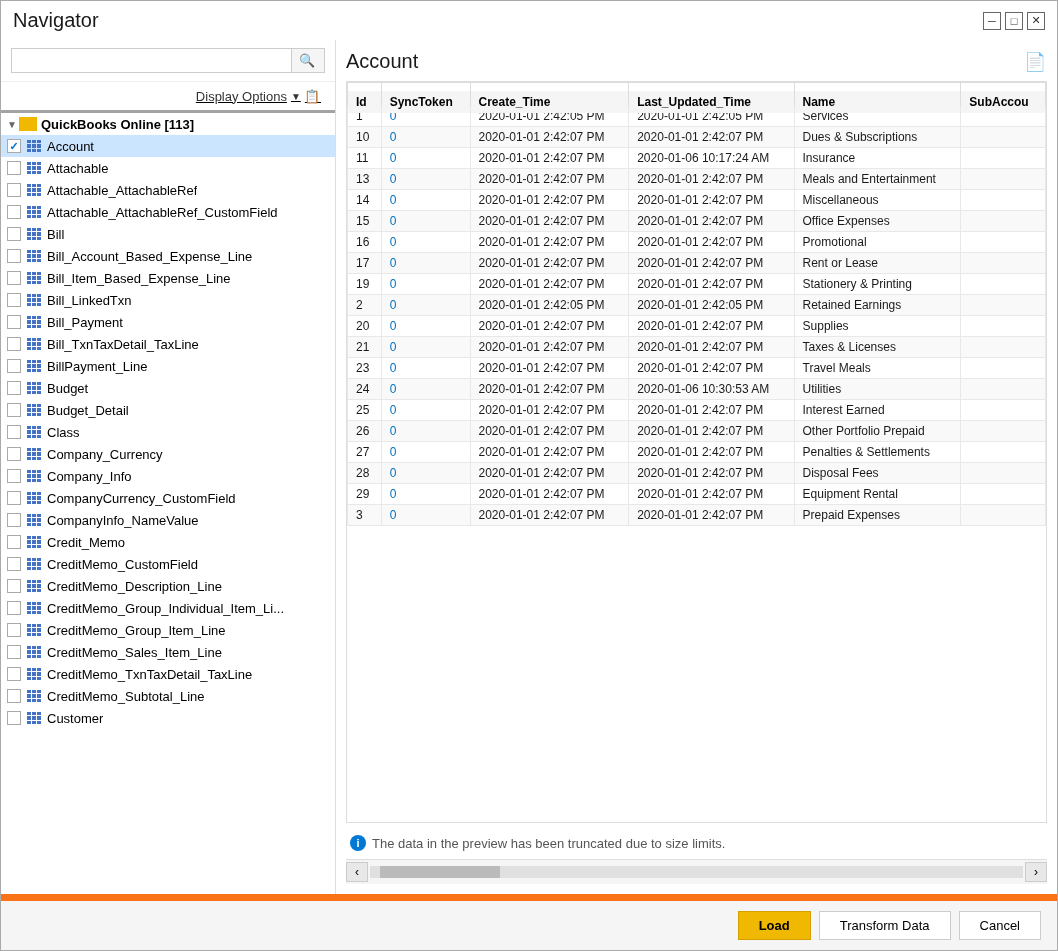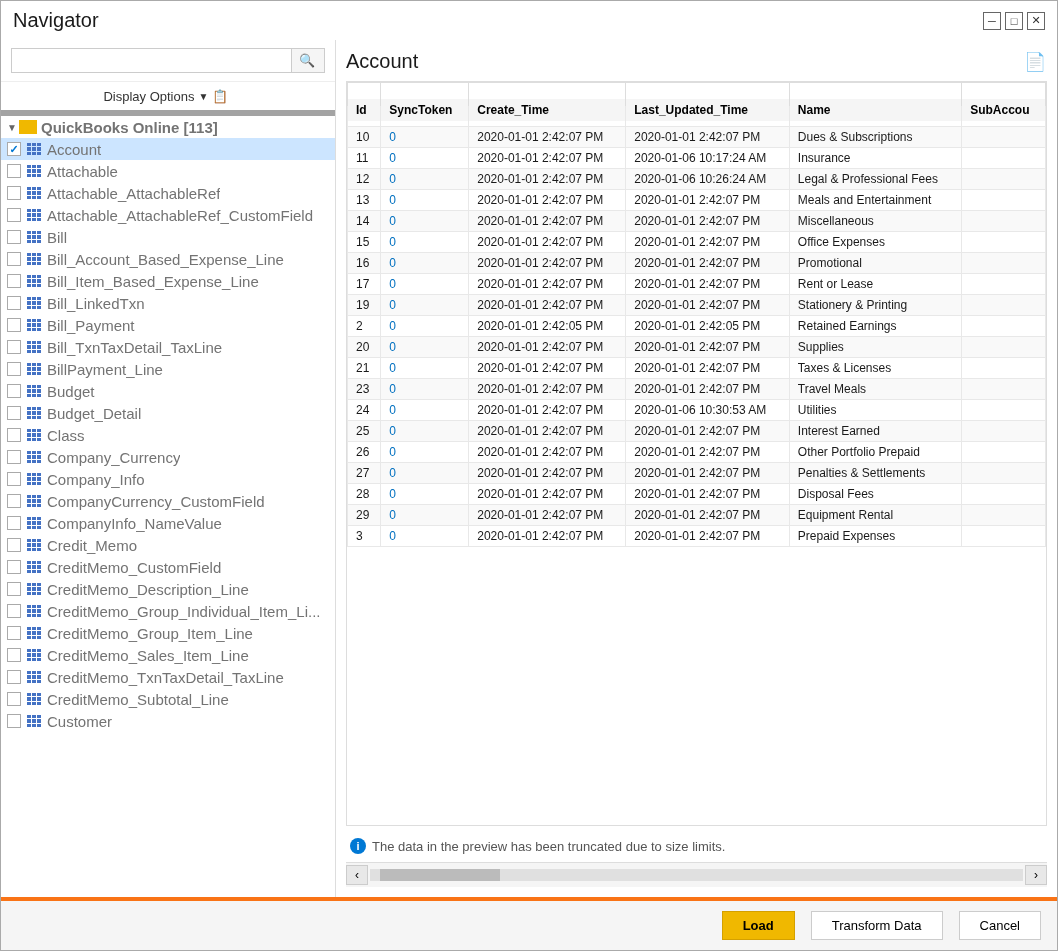--- a/index.html
+++ b/index.html
@@ -8,57 +8,57 @@
     .title-bar { display: flex; align-items: center; justify-content: space-between; padding: 8px 12px; background: #fff; border-bottom: none; gap: 32px; }
     .title-bar-left { font-size: 20px; font-weight: 400; color: #1a1a1a; }
     .title-bar-controls { display: flex; gap: 4px; }
     .title-btn { width: 18px; height: 18px; background: none; border: 1px solid #666; cursor: pointer; display: flex; align-items: center; justify-content: center; font-size: 11px; color: #333; }
     .main-content { display: flex; flex: 1; overflow: hidden; }
     
     .left-panel { width: 335px; border-right: 1px solid #ddd; display: flex; flex-direction: column; background: #fff; }
     .search-bar { padding: 8px 10px; display: flex; align-items: center; border-bottom: 1px solid #eee; }
     .search-input { flex: 1; border: 1px solid #ccc; padding: 4px 6px; font-size: 13px; outline: none; }
     .search-icon-btn { border: 1px solid #ccc; border-left: none; padding: 4px 8px; background: #f5f5f5; cursor: pointer; }
-    .toolbar { display: flex; align-items: center; justify-content: center; padding: 4px 10px; border-bottom: 6px solid #a3a3a3; }
+    .toolbar { display: flex; align-items: center; justify-content: flex-end; padding: 4px 10px; border-bottom: 3px solid #a3a3a3; text-decoration: underline; }
     .display-options { display: flex; align-items: center; gap: 4px; color: #333; cursor: pointer; }
     .display-options-arrow { font-size: 10px; }
     .toolbar-icon-btn { background: none; border: none; cursor: pointer; font-size: 14px; color: #555; padding: 2px 4px; }
     .tree-area { flex: 1; overflow-y: auto; overflow-x: hidden; position: relative; }
     .tree-item { display: flex; align-items: center; padding: 2px 6px; cursor: pointer; user-select: none; min-height: 22px; }
     .tree-item.root { padding-left: 4px; }
     .tree-item.selected { background: #cce5ff; }
     .tree-expand { width: 14px; display: inline-flex; align-items: center; justify-content: center; color: #666; font-size: 10px; }
     .tree-folder { width: 18px; height: 14px; background: #f0b800; display: inline-flex; align-items: center; justify-content: center; margin-right: 4px; flex-shrink: 0; }
     .tree-checkbox { width: 14px; height: 14px; border: 1px solid #aaa; display: inline-flex; align-items: center; justify-content: center; margin-right: 4px; flex-shrink: 0; background: #fff; }
     .tree-checkbox.checked { background: #fff; }
     .tree-checkbox.checked::after { content: '✓'; font-size: 11px; color: #0078d4; font-weight: bold; }
     .tree-table-icon { width: 18px; height: 14px; margin-right: 4px; flex-shrink: 0; display: inline-flex; align-items: center; justify-content: center; }
     .table-grid-icon { display: grid; grid-template-columns: 1fr 1fr 1fr; grid-template-rows: 1fr 1fr 1fr; gap: 1px; width: 14px; height: 12px; }
     .table-grid-icon span { background: #4472c4; display: block; }
-    .tree-label { font-size: 15px; color: #737373; white-space: nowrap; overflow: hidden; text-overflow: ellipsis; }
+    .tree-label { font-size: 13px; color: #000000; white-space: nowrap; overflow: hidden; text-overflow: ellipsis; }
     .tree-label.bold { font-weight: 600; }
     
     .right-panel { flex: 1; display: flex; flex-direction: column; background: #fff; padding: 10px; }
     .panel-header { display: flex; align-items: center; justify-content: space-between; margin-bottom: 8px; }
     .panel-title { font-size: 20px; font-weight: 400; color: #1a1a1a; }
     .panel-icon { font-size: 18px; color: #555; }
     .data-table-container { flex: 1; overflow: auto; border: 1px solid #ddd; }
     .data-table { border-collapse: collapse; width: 100%; }
-    .data-table th { background: #f5f5f5; border: 1px solid #ddd; padding: 4px 8px; text-align: left; font-weight: 600; font-size: 12px; white-space: nowrap; position: sticky; top: 16px; z-index: 1; }
+    .data-table th { background: #f5f5f5; border: 1px solid #ddd; padding: 4px 8px; text-align: left; font-weight: 600; font-size: 12px; white-space: nowrap; position: sticky; top: 8px; z-index: 1; }
     .data-table td { border: 1px solid #e8e8e8; padding: 3px 8px; font-size: 12px; white-space: nowrap; color: #1a1a1a; }
     .data-table tr:nth-child(even) td { background: #f9f9f9; }
     .data-table td.num-cell { color: #0070c0; }
     .truncate-notice { display: flex; align-items: center; gap: 6px; padding: 8px 4px; color: #555; font-size: 12px; margin-top: 4px; }
     .info-icon { width: 16px; height: 16px; border-radius: 50%; background: #0078d4; color: #fff; display: inline-flex; align-items: center; justify-content: center; font-size: 11px; font-weight: bold; flex-shrink: 0; }
     .h-scrollbar-area { display: flex; align-items: center; padding: 2px 0; background: #f5f5f5; border-top: 1px solid #ddd; }
     .h-scroll-btn { padding: 2px 8px; background: #e8e8e8; border: 1px solid #ccc; cursor: pointer; font-size: 12px; }
     .h-scroll-track { flex: 1; height: 12px; background: #e0e0e0; margin: 0 2px; position: relative; }
     .h-scroll-thumb { width: 120px; height: 12px; background: #bbb; position: absolute; left: 10px; cursor: pointer; }
     
-    .footer { border-top: 4px solid #f97316; padding: 10px 16px; display: flex; align-items: center; justify-content: flex-end; gap: 16px; background: #f5f5f5; }
+    .footer { border-top: 7px solid #f97316; padding: 10px 16px; display: flex; align-items: center; justify-content: flex-end; gap: 8px; background: #f5f5f5; }
     .btn { padding: 6px 20px; font-size: 13px; border: 1px solid #ccc; cursor: pointer; background: #fff; }
     .btn-primary { background: #f0b800; border-color: #d4a000; font-weight: 600; }
     
     .tree-area::-webkit-scrollbar { width: 12px; }
     .tree-area::-webkit-scrollbar-track { background: #f5f5f5; }
     .tree-area::-webkit-scrollbar-thumb { background: #bbb; }
     .data-table-container::-webkit-scrollbar { width: 10px; height: 10px; }
     .data-table-container::-webkit-scrollbar-track { background: #f5f5f5; }
     .data-table-container::-webkit-scrollbar-thumb { background: #bbb; }
   </style>
@@ -602,28 +602,20 @@
               </tr>
               <tr>
                 <td>11</td>
                 <td class="num-cell">0</td>
                 <td>2020-01-01 2:42:07 PM</td>
                 <td>2020-01-06 10:17:24 AM</td>
                 <td>Insurance</td>
                 <td></td>
               </tr>
               <tr>
-                <td>12</td>
-                <td class="num-cell">0</td>
-                <td>2020-01-01 2:42:07 PM</td>
-                <td>2020-01-06 10:26:24 AM</td>
-                <td>Legal &amp; Professional Fees</td>
-                <td></td>
-              </tr>
-              <tr>
                 <td>13</td>
                 <td class="num-cell">0</td>
                 <td>2020-01-01 2:42:07 PM</td>
                 <td>2020-01-01 2:42:07 PM</td>
                 <td>Meals and Entertainment</td>
                 <td></td>
               </tr>
               <tr>
                 <td>14</td>
                 <td class="num-cell">0</td>

